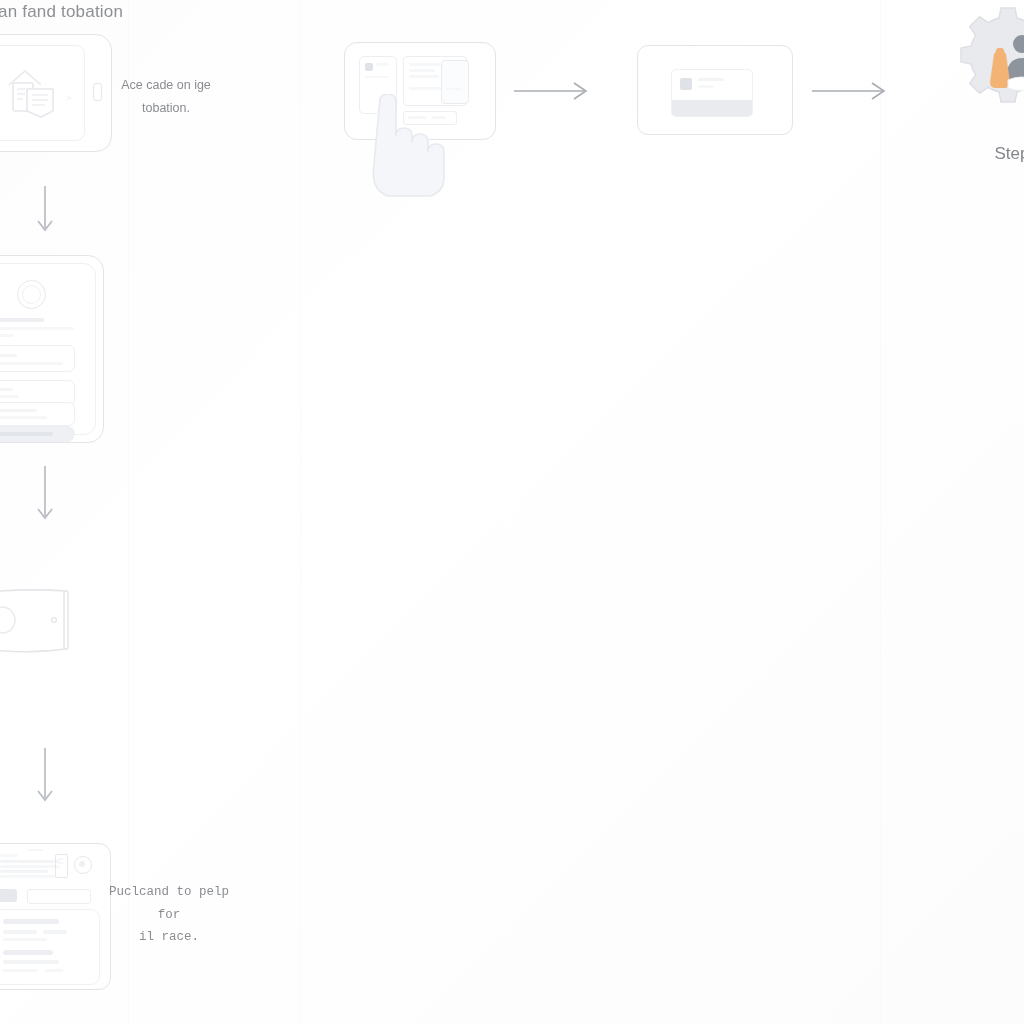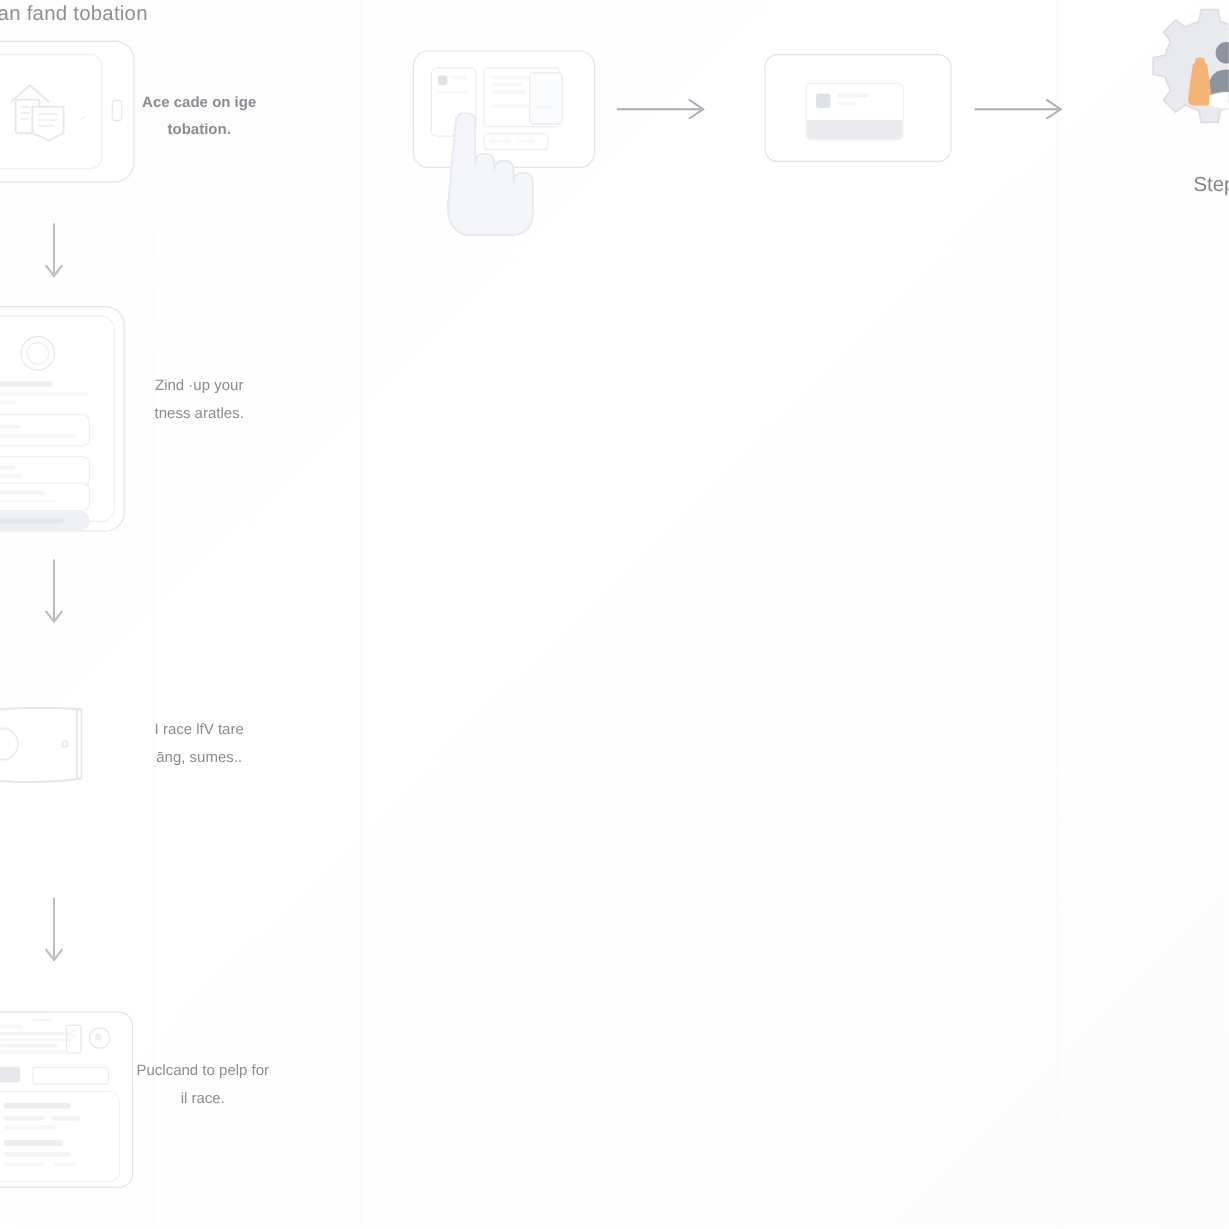--- a/index.html
+++ b/index.html
@@ -164,21 +164,21 @@
           <line x1="35" y1="37" x2="51" y2="37" stroke="#ecedf0" stroke-width="1.4"></line>
           <line x1="35" y1="42" x2="48" y2="42" stroke="#ecedf0" stroke-width="1.4"></line>
           <line x1="20" y1="26" x2="28" y2="26" stroke="#ecedf0" stroke-width="1.4"></line>
           <line x1="20" y1="31" x2="28" y2="31" stroke="#ecedf0" stroke-width="1.4"></line>
           <line x1="20" y1="36" x2="26" y2="36" stroke="#ecedf0" stroke-width="1.4"></line>
         </svg>
 
         <div style="position:absolute;left:111px;top:58px;font-size:9px;color:#eceef1;">&gt;</div>
       </div>
     </div>
-    <div class="vcaption" style="top:40px;font-weight:bold;">
+    <div class="vcaption" style="top:40px;">
       <span>Ace cade on ige</span><br>
       <span>tobation.</span>
     </div>
   </div>
 
   <div class="varrow" style="top:186px;">
     <svg width="30" height="52" viewBox="0 0 30 52">
       <line x1="15" y1="0" x2="15" y2="42" stroke="#b9bcc1" stroke-width="1.7"></line>
       <path d="M8 35 L15 44 L22 35" fill="none" stroke="#b9bcc1" stroke-width="1.7"></path>
     </svg>
@@ -211,24 +211,20 @@
         <div class="rowbox" style="left:14px;top:146px;width:106px;height:24px;">
 
           <div class="bar light" style="left:27px;top:6px;width:40px;height:3px;"></div>
           <div class="bar lighter" style="left:27px;top:13px;width:50px;height:3px;"></div>
         </div>
 
         <div class="pill" style="left:14px;top:170px;width:106px;height:16px;">
           <div class="bar" style="left:22px;top:6px;width:62px;height:4px;background:#e2e5e9;"></div>
         </div>
       </div>
-    </div>
-    <div class="vcaption" style="top:55px;">
-      <span>Zind ·up your</span><br>
-      <span>tness aratles.</span>
     </div>
   </div>
 
   <div class="varrow" style="top:466px;">
     <svg width="30" height="62" viewBox="0 0 30 62">
       <line x1="15" y1="0" x2="15" y2="50" stroke="#b9bcc1" stroke-width="1.7"></line>
       <path d="M8 43 L15 52 L22 43" fill="none" stroke="#b9bcc1" stroke-width="1.7"></path>
     </svg>
   </div>
 
@@ -239,24 +235,20 @@
         <path d="M2 12 C18 10 30 20 28 34 C26 48 12 56 -2 52 Z" fill="#f7f8fa" stroke="#f1f2f5" stroke-width="1"></path>
         <ellipse cx="14" cy="24" rx="16" ry="13" fill="#f6f7f9" stroke="#f0f1f4" stroke-width="1"></ellipse>
         <ellipse cx="12" cy="42" rx="14" ry="11" fill="#f8f9fb" stroke="#f1f2f5" stroke-width="1"></ellipse>
         <ellipse cx="6" cy="56" rx="12" ry="9" fill="#f9fafb" stroke="#f2f3f6" stroke-width="1"></ellipse>
 
         <path d="M22 8 Q70 3 112 6 L112 64 Q70 70 22 63 Z" fill="#ffffff" stroke="#e3e5e9" stroke-width="1.6"></path>
         <rect x="110" y="6" width="4" height="58" rx="2" fill="#ffffff" stroke="#e3e5e9" stroke-width="1.4"></rect>
         <circle cx="48" cy="35" r="13" fill="none" stroke="#e9ebee" stroke-width="1.5"></circle>
         <circle cx="100" cy="35" r="2.4" fill="none" stroke="#e3e5e9" stroke-width="1.2"></circle>
       </svg>
-    </div>
-    <div class="vcaption" style="top:12px;">
-      <span>I race lfV tare</span><br>
-      <span>āng, sumes..</span>
     </div>
   </div>
 
   <div class="varrow" style="top:748px;">
     <svg width="30" height="62" viewBox="0 0 30 62">
       <line x1="15" y1="0" x2="15" y2="50" stroke="#b9bcc1" stroke-width="1.7"></line>
       <path d="M8 43 L15 52 L22 43" fill="none" stroke="#b9bcc1" stroke-width="1.7"></path>
     </svg>
   </div>
 
@@ -286,21 +278,21 @@
           <div class="bar light" style="left:78px;top:20px;width:24px;height:3.5px;"></div>
           <div class="bar lighter" style="left:38px;top:28px;width:44px;height:3px;"></div>
 
           <div class="bar" style="left:38px;top:40px;width:50px;height:5px;"></div>
           <div class="bar light" style="left:38px;top:50px;width:56px;height:4px;"></div>
           <div class="bar lighter" style="left:38px;top:59px;width:34px;height:3px;"></div>
           <div class="bar lighter" style="left:80px;top:59px;width:18px;height:3px;"></div>
         </div>
       </div>
     </div>
-    <div class="vcaption" style="top:38px;left:140px;width:150px;">
+    <div class="vcaption" style="top:38px;left:140px;width:150px;font-family:Liberation Mono, monospace;">
       <span>Puclcand to pelp for</span><br>
       <span>il race.</span>
     </div>
   </div>
 
   <div class="hflow-item" style="left:344px;top:42px;">
     <div class="frame" style="width:152px;height:98px;border-radius:13px;">
       <div style="position:absolute;left:14px;top:13px;width:36px;height:56px;border:1.2px solid #eceef1;border-radius:5px;background:#fff;">
         <div class="sq" style="left:5px;top:6px;width:8px;height:8px;background:#dfe2e6;"></div>
         <div class="bar lighter" style="left:16px;top:6px;width:13px;height:2.5px;"></div>

